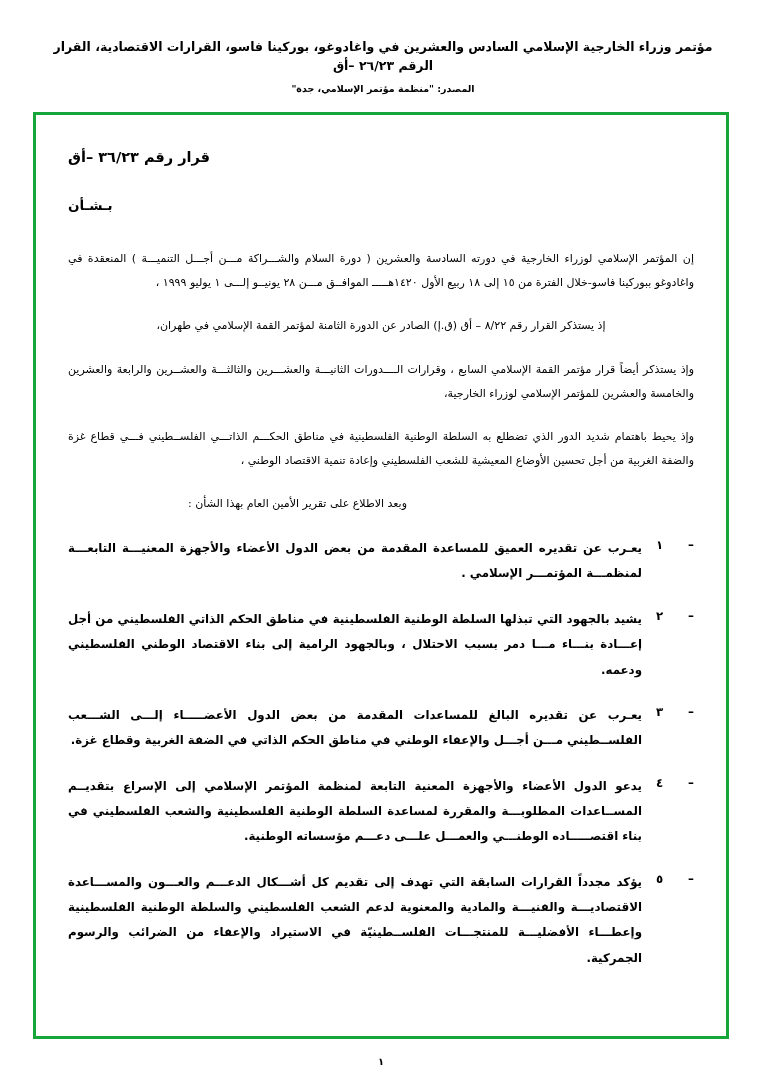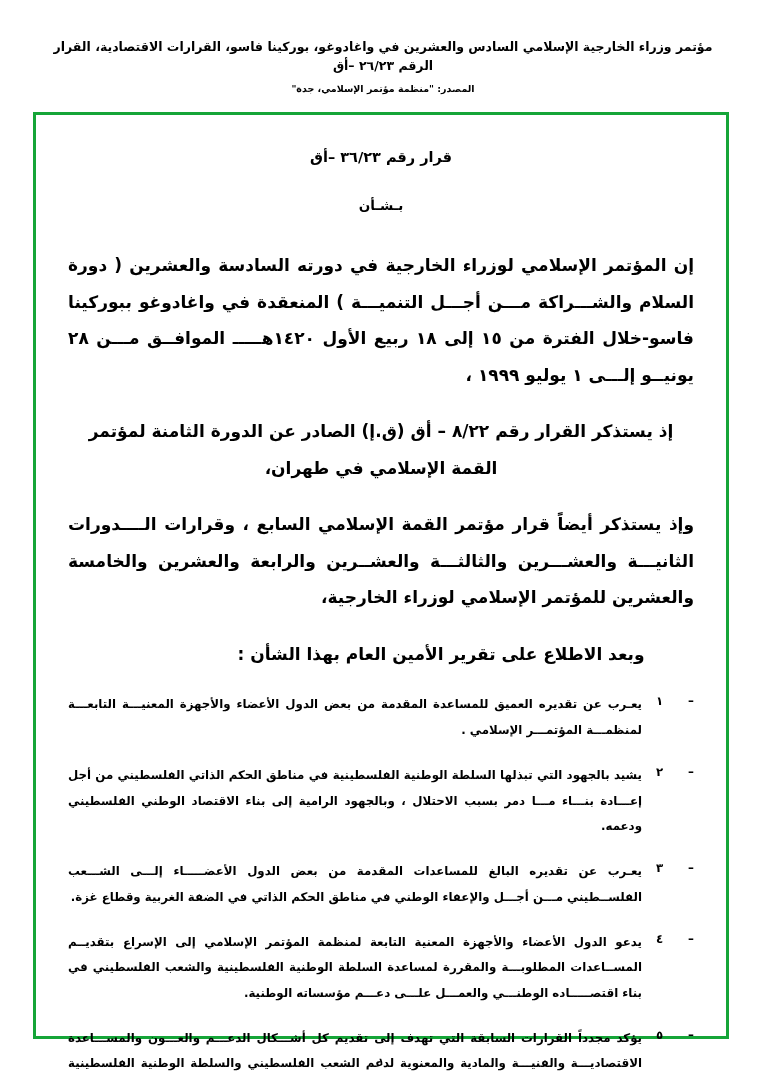--- a/index.html
+++ b/index.html
@@ -48,52 +48,52 @@
     bottom: 42px;
     border: 3px solid #15a538;
     box-sizing: border-box;
   }
   .frame-inner {
     padding: 34px 32px 20px 32px;
     direction: rtl;
     text-align: right;
   }
   .title-1, .title-2, .title-3 {
-    text-align: center;
+    text-align: left;
     font-weight: bold;
     color: #000;
   }
   .title-1 {
     font-size: 14.5px;
     letter-spacing: 1px;
   }
   .title-2 {
     font-size: 13.5px;
     margin-top: 32px;
     letter-spacing: 2px;
   }
   .title-3 {
     font-size: 14px;
     margin-top: 14px;
   }
   .para {
-    font-size: 17px;
-    font-weight: bold;
+    font-size: 11px;
+    font-weight: normal;
     line-height: 2.15;
     margin-top: 20px;
     text-align: justify;
     text-justify: inter-word;
     direction: rtl;
   }
   .para.first { margin-top: 34px; }
   .para.indent-center {
     text-align: center;
   }
   .para.right-short {
-    text-align: center;
+    text-align: left;
     padding-left: 120px;
   }
   .numbered {
     margin-top: 20px;
     display: flex;
     flex-direction: row;
     direction: rtl;
     align-items: flex-start;
   }
   .num-col {
@@ -140,20 +140,21 @@
 
   <div class="frame">
     <div class="frame-inner">
 
       <div class="title-1">قرار رقم ٣٦/٢٣ –أق</div>
       <div class="title-2">بـشـأن</div>
 
       <div class="para first">إن المؤتمر الإسلامي لوزراء الخارجية في دورته السادسة والعشرين ( دورة السلام والشـــراكة مـــن أجـــل التنميـــة ) المنعقدة في واغادوغو ببوركينا فاسو-خلال الفترة من ١٥ إلى ١٨ ربيع الأول ١٤٢٠هـــــ الموافــق مـــن ٢٨ يونيــو إلـــى ١ يوليو ١٩٩٩ ،</div>
       <div class="para indent-center">إذ يستذكر القرار رقم ٨/٢٢ – أق (ق.إ) الصادر عن الدورة الثامنة لمؤتمر القمة الإسلامي في طهران،</div>
       <div class="para">وإذ يستذكر أيضاً قرار مؤتمر القمة الإسلامي السابع ، وقرارات الــــدورات الثانيـــة والعشـــرين والثالثـــة والعشــرين والرابعة والعشرين والخامسة والعشرين للمؤتمر الإسلامي لوزراء الخارجية،</div>
+      <div class="para">وإذ يحيط باهتمام شديد الدور الذي تضطلع به السلطة الوطنية الفلسطينية في مناطق الحكـــم الذاتـــي الفلســطيني فـــي قطاع غزة والضفة الغربية من أجل تحسين الأوضاع المعيشية للشعب الفلسطيني وإعادة تنمية الاقتصاد الوطني ،</div>
       <div class="para right-short">وبعد الاطلاع على تقرير الأمين العام بهذا الشأن :</div>
 
       <div class="numbered">
         <div class="num-col">
           <span>–</span>
           <span>١</span>
         </div>
         <div class="num-text">يعـرب عن تقديره العميق للمساعدة المقدمة من بعض الدول الأعضاء والأجهزة المعنيـــة التابعـــة لمنظمـــة المؤتمـــر الإسلامي .</div>
       </div>
 

